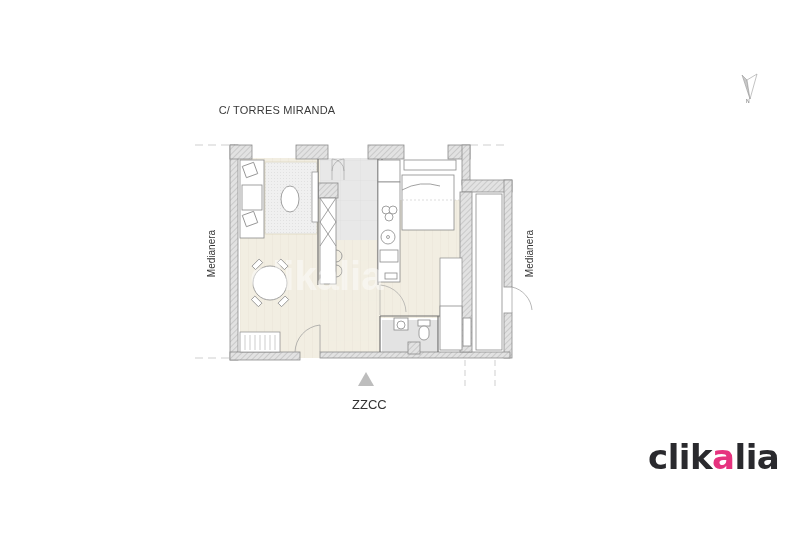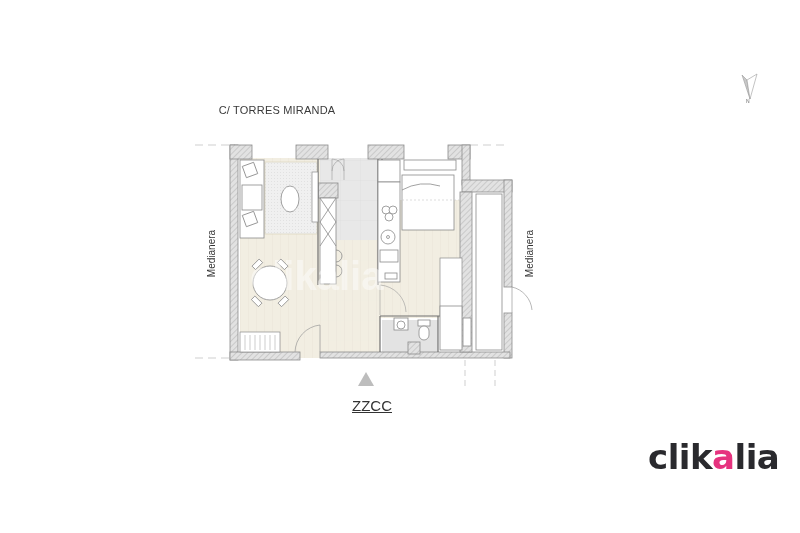--- a/index.html
+++ b/index.html
@@ -1,21 +1,21 @@
 <!DOCTYPE html>
 <html><head>
 <meta charset="utf-8">
 <style>
   html,body{margin:0;padding:0;background:#ffffff;}
   body{width:800px;height:533px;position:relative;overflow:hidden;font-family:"Liberation Sans",sans-serif;}
   .abs{position:absolute;}
   .street-label{left:0;width:668px;top:104px;text-align:center;font-size:11px;color:#3a3a3a;letter-spacing:0.2px;}
   .street-label span{position:relative;left:-57px;}
   .side-label{font-size:10px;color:#333;white-space:nowrap;transform-origin:center center;}
-  .zzcc-label{font-size:15px;color:#333;text-decoration:underline;}
+  .zzcc-label{font-size:13px;color:#333;}
   .logo{left:648px;top:437px;font-size:34px;font-weight:bold;color:#2a2a2e;letter-spacing:-0.5px;font-family:"DejaVu Sans",sans-serif;}
   .logo .accent{color:#e6337f;}
   svg.plan{position:absolute;left:0;top:0;}
 </style>
 </head>
 <body>
 
 <svg class="plan" width="800" height="533" viewBox="0 0 800 533">
   <defs>
     <pattern id="hatch" width="4" height="4" patternUnits="userSpaceOnUse" patternTransform="rotate(45)">

